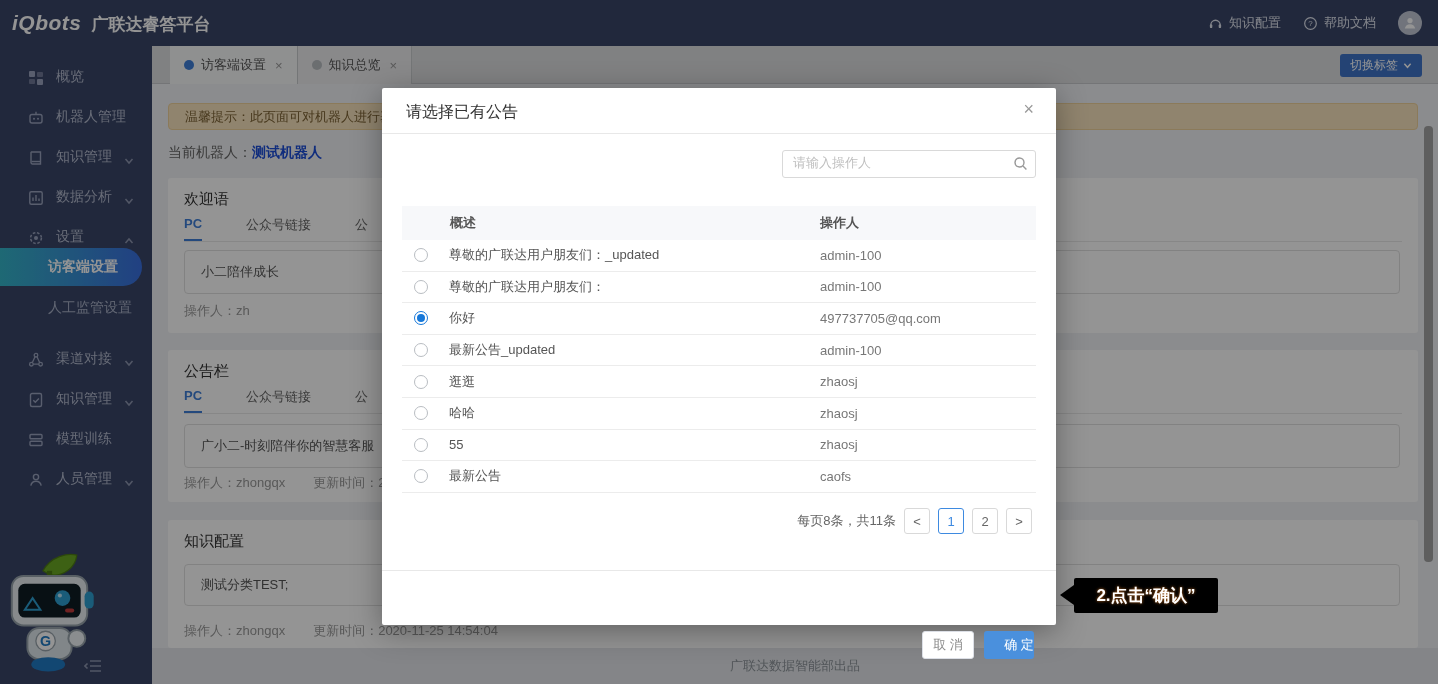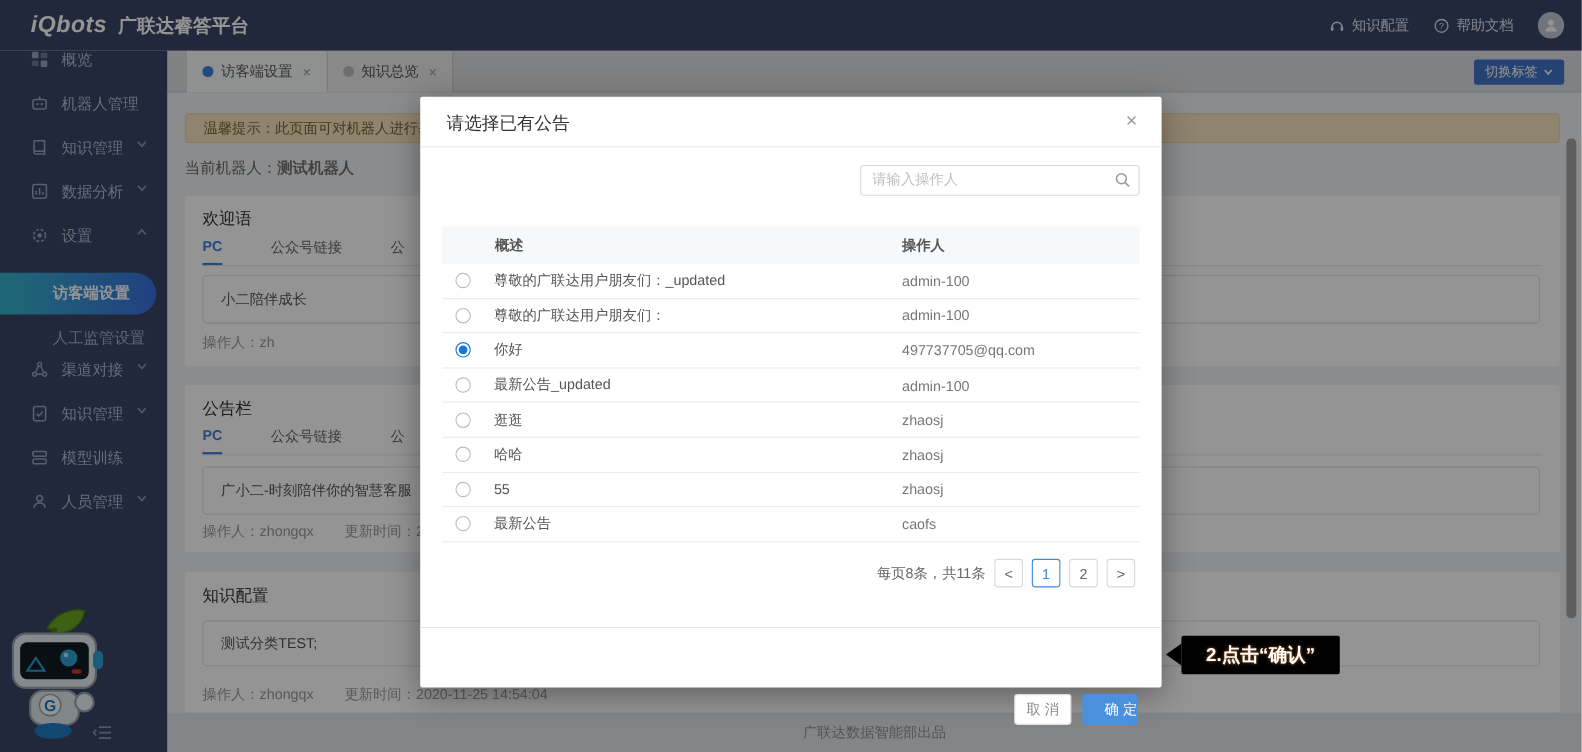--- a/index.html
+++ b/index.html
@@ -1,32 +1,32 @@
 <!DOCTYPE html>
 <html><head>
 <meta charset="utf-8">
 <style>
   * { margin:0; padding:0; box-sizing:border-box; }
   html,body { width:1438px; height:684px; overflow:hidden; font-family:"Liberation Sans","DejaVu Sans",sans-serif; background:#f0f2f5; }
   .stage { position:relative; width:1438px; height:684px; overflow:hidden; }
 
   
   .topbar { position:absolute; left:0; top:0; width:1438px; height:46px; background:#3a4668; display:flex; align-items:center; z-index:10; }
-  .logo-wrap { display:flex; align-items:baseline; gap:10px; padding-left:28px; }
+  .logo-wrap { display:flex; align-items:baseline; gap:10px; padding-left:12px; }
   .logo { color:#fff; font-size:21px; font-weight:bold; font-style:italic; letter-spacing:.5px; }
   .product { color:#fff; font-size:17px; font-weight:bold; }
   .top-right { position:absolute; right:16px; top:0; height:46px; display:flex; align-items:center; gap:22px; }
   .top-link { display:flex; align-items:center; gap:6px; color:#dfe3ee; font-size:13px; cursor:pointer; }
   .top-link .ic { width:15px; height:15px; color:#dfe3ee; }
   .avatar { width:24px; height:24px; border-radius:50%; background:#c3c9d6; color:#fff; display:flex; align-items:center; justify-content:center; }
   .avatar svg { width:16px; height:16px; }
 
   
   .sidebar { position:absolute; left:0; top:46px; width:152px; height:638px; background:#3a4668; z-index:9; }
-  .side-item { height:40px; display:flex; align-items:flex-start; padding-left:28px; color:#b3bace; font-size:14px; cursor:pointer; position:relative; }
+  .side-item { height:40px; display:flex; align-items:flex-end; padding-left:28px; color:#b3bace; font-size:14px; cursor:pointer; position:relative; }
   .side-item .ic { width:16px; height:16px; margin-right:12px; flex:0 0 16px; color:#9aa3bd; }
   .side-item .chev { position:absolute; right:18px; width:10px; height:10px; color:#8d96b0; }
   .side-sub { height:40px; display:flex; align-items:center; padding-left:48px; color:#a6aec4; font-size:14px; cursor:pointer; }
   .side-sub.active { height:38px; margin:2px 10px 2px 0; border-radius:0 19px 19px 0; background:linear-gradient(90deg,#35b5c9,#3a6fe0); color:#fff; font-weight:bold; }
   .mascot { position:absolute; left:4px; top:504px; width:104px; height:108px; }
   .collapse-btn { position:absolute; left:84px; top:612px; width:18px; height:16px; color:#8d96b0; cursor:pointer; }
 
   
   .tabstrip { position:absolute; left:152px; top:46px; width:1286px; height:38px; background:#dcdee1; border-bottom:1px solid #c8cacd; z-index:8; }
   .tabs { display:flex; height:38px; padding-left:18px; }
@@ -35,21 +35,21 @@
   .tab .dot { width:10px; height:10px; border-radius:50%; background:#b9bdc2; }
   .tab.active .dot { background:#3e7fd8; }
   .tab .x { color:#999; font-size:13px; margin-left:2px; }
   .switch-btn { position:absolute; right:16px; top:8px; height:23px; padding:0 10px; background:#3e74c9; border-radius:3px; color:#fff; font-size:12px; display:flex; align-items:center; gap:5px; cursor:pointer; }
   .switch-btn .chev { width:9px; height:9px; }
 
   
   .content { position:absolute; left:152px; top:84px; width:1286px; height:600px; background:#f0f2f5; }
   .notice { position:absolute; left:16px; top:19px; width:1250px; height:27px; background:#f8e3bd; border:1px solid #f0d29b; border-radius:4px; display:flex; align-items:center; padding-left:16px; font-size:13px; color:#7c6234; }
   .robot-line { position:absolute; left:16px; top:60px; font-size:14px; color:#666; }
-  .robot-line b { color:#737373;margin-top:27px; }
+  .robot-line b { color:#1d4ed8;margin-top:27px; }
   .card { position:absolute; left:16px; width:1250px; background:#fff; border-radius:3px; }
   .card1 { top:94px; height:155px; }
   .card2 { top:266px; height:152px; }
   .card3 { top:436px; height:128px; }
   .card-title { position:absolute; left:16px; top:12px; font-size:15px; color:#333; }
   .card-tabs { position:absolute; left:16px; top:38px; right:16px; height:26px; border-bottom:1px solid #e8e8e8; display:flex; gap:44px; font-size:13px; }
   .ctab { color:#666; padding-bottom:8px; cursor:pointer; }
   .ctab.active { color:#3e7fd8; font-weight:bold; border-bottom:2px solid #3e7fd8; }
   .inner-box { position:absolute; left:16px; width:1216px; height:44px; border:1px solid #e0e0e0; border-radius:4px; display:flex; align-items:center; padding-left:16px; font-size:13px; color:#555; background:#fff; }
   .card1 .inner-box { top:72px; } .card2 .inner-box { top:74px; } .card3 .inner-box { top:44px; height:42px; }

